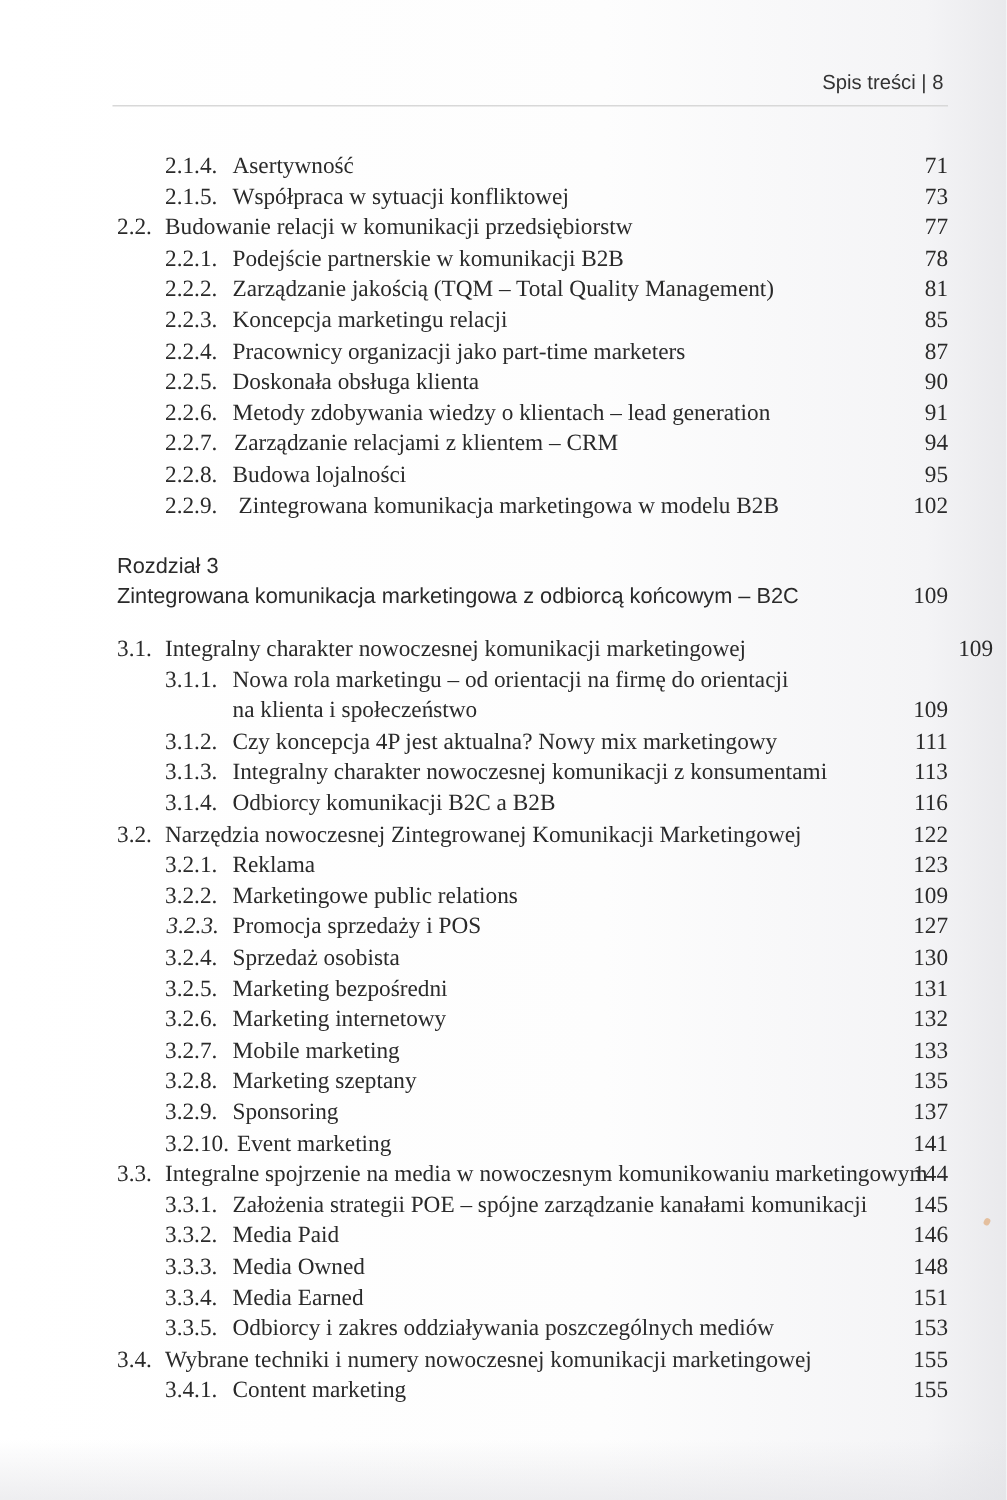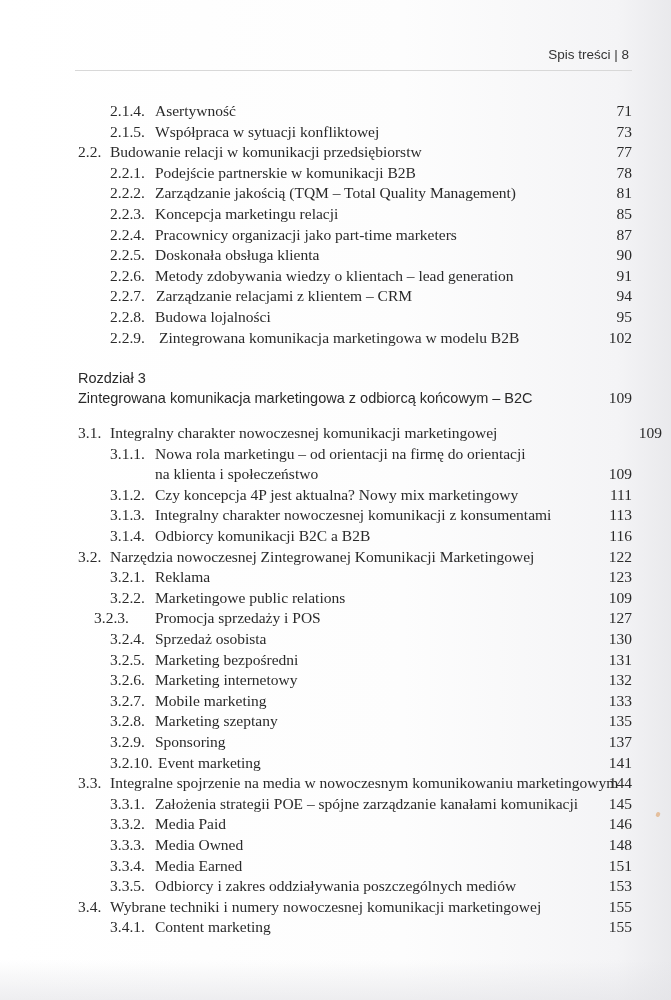--- a/index.html
+++ b/index.html
@@ -155,21 +155,21 @@
       <span class="num" style="left: 110px;">3.2.1.</span>
       <span class="title" style="left: 155px;">Reklama</span>
       <span class="page">123</span>
     </div>
     <div class="row" style="left: 0px; top: 587.8px; width: 632px;">
       <span class="num" style="left: 110px;">3.2.2.</span>
       <span class="title" style="left: 155px;">Marketingowe public relations</span>
       <span class="page">109</span>
     </div>
     <div class="row" style="left: 0px; top: 608.4px; width: 632px;">
-      <span class="num" style="left: 94px;">3.2.3.</span>
+      <span class="num" style="left: 111px; font-style: italic;">3.2.3.</span>
       <span class="title" style="left: 155px;">Promocja sprzedaży i POS</span>
       <span class="page">127</span>
     </div>
     <div class="row" style="left: 0px; top: 629px; width: 632px;">
       <span class="num" style="left: 110px;">3.2.4.</span>
       <span class="title" style="left: 155px;">Sprzedaż osobista</span>
       <span class="page">130</span>
     </div>
     <div class="row" style="left: 0px; top: 649.6px; width: 632px;">
       <span class="num" style="left: 110px;">3.2.5.</span>

